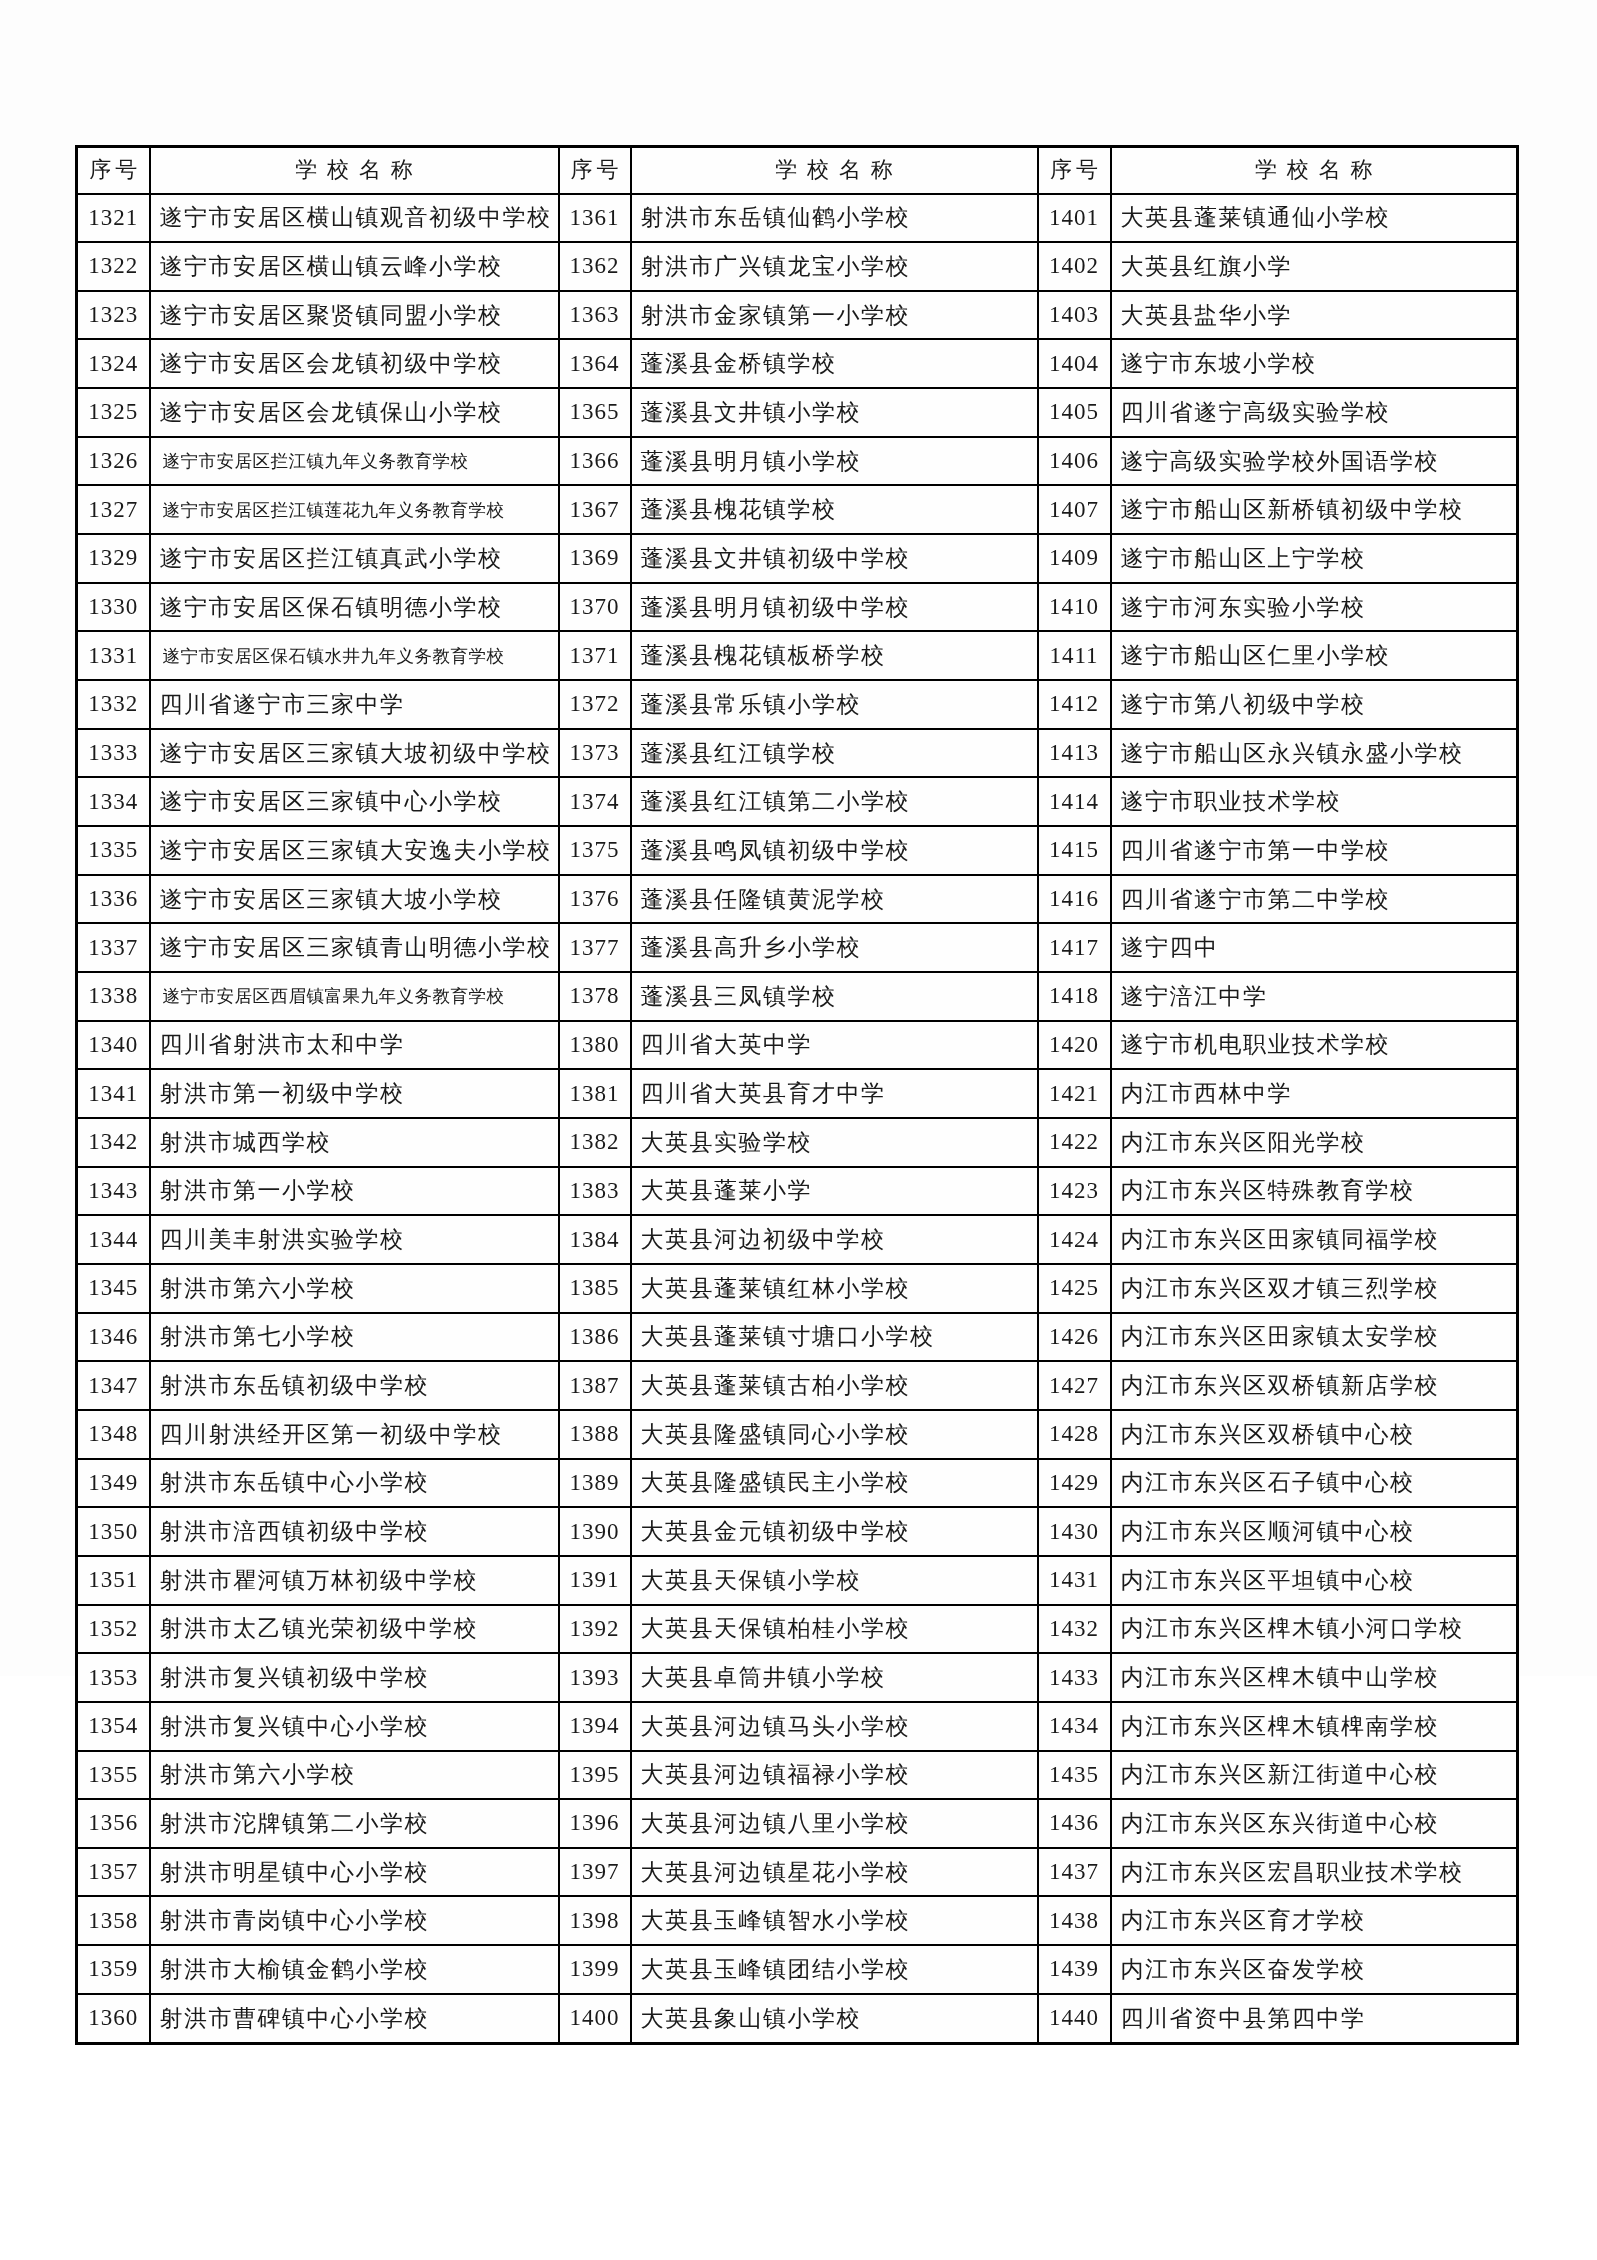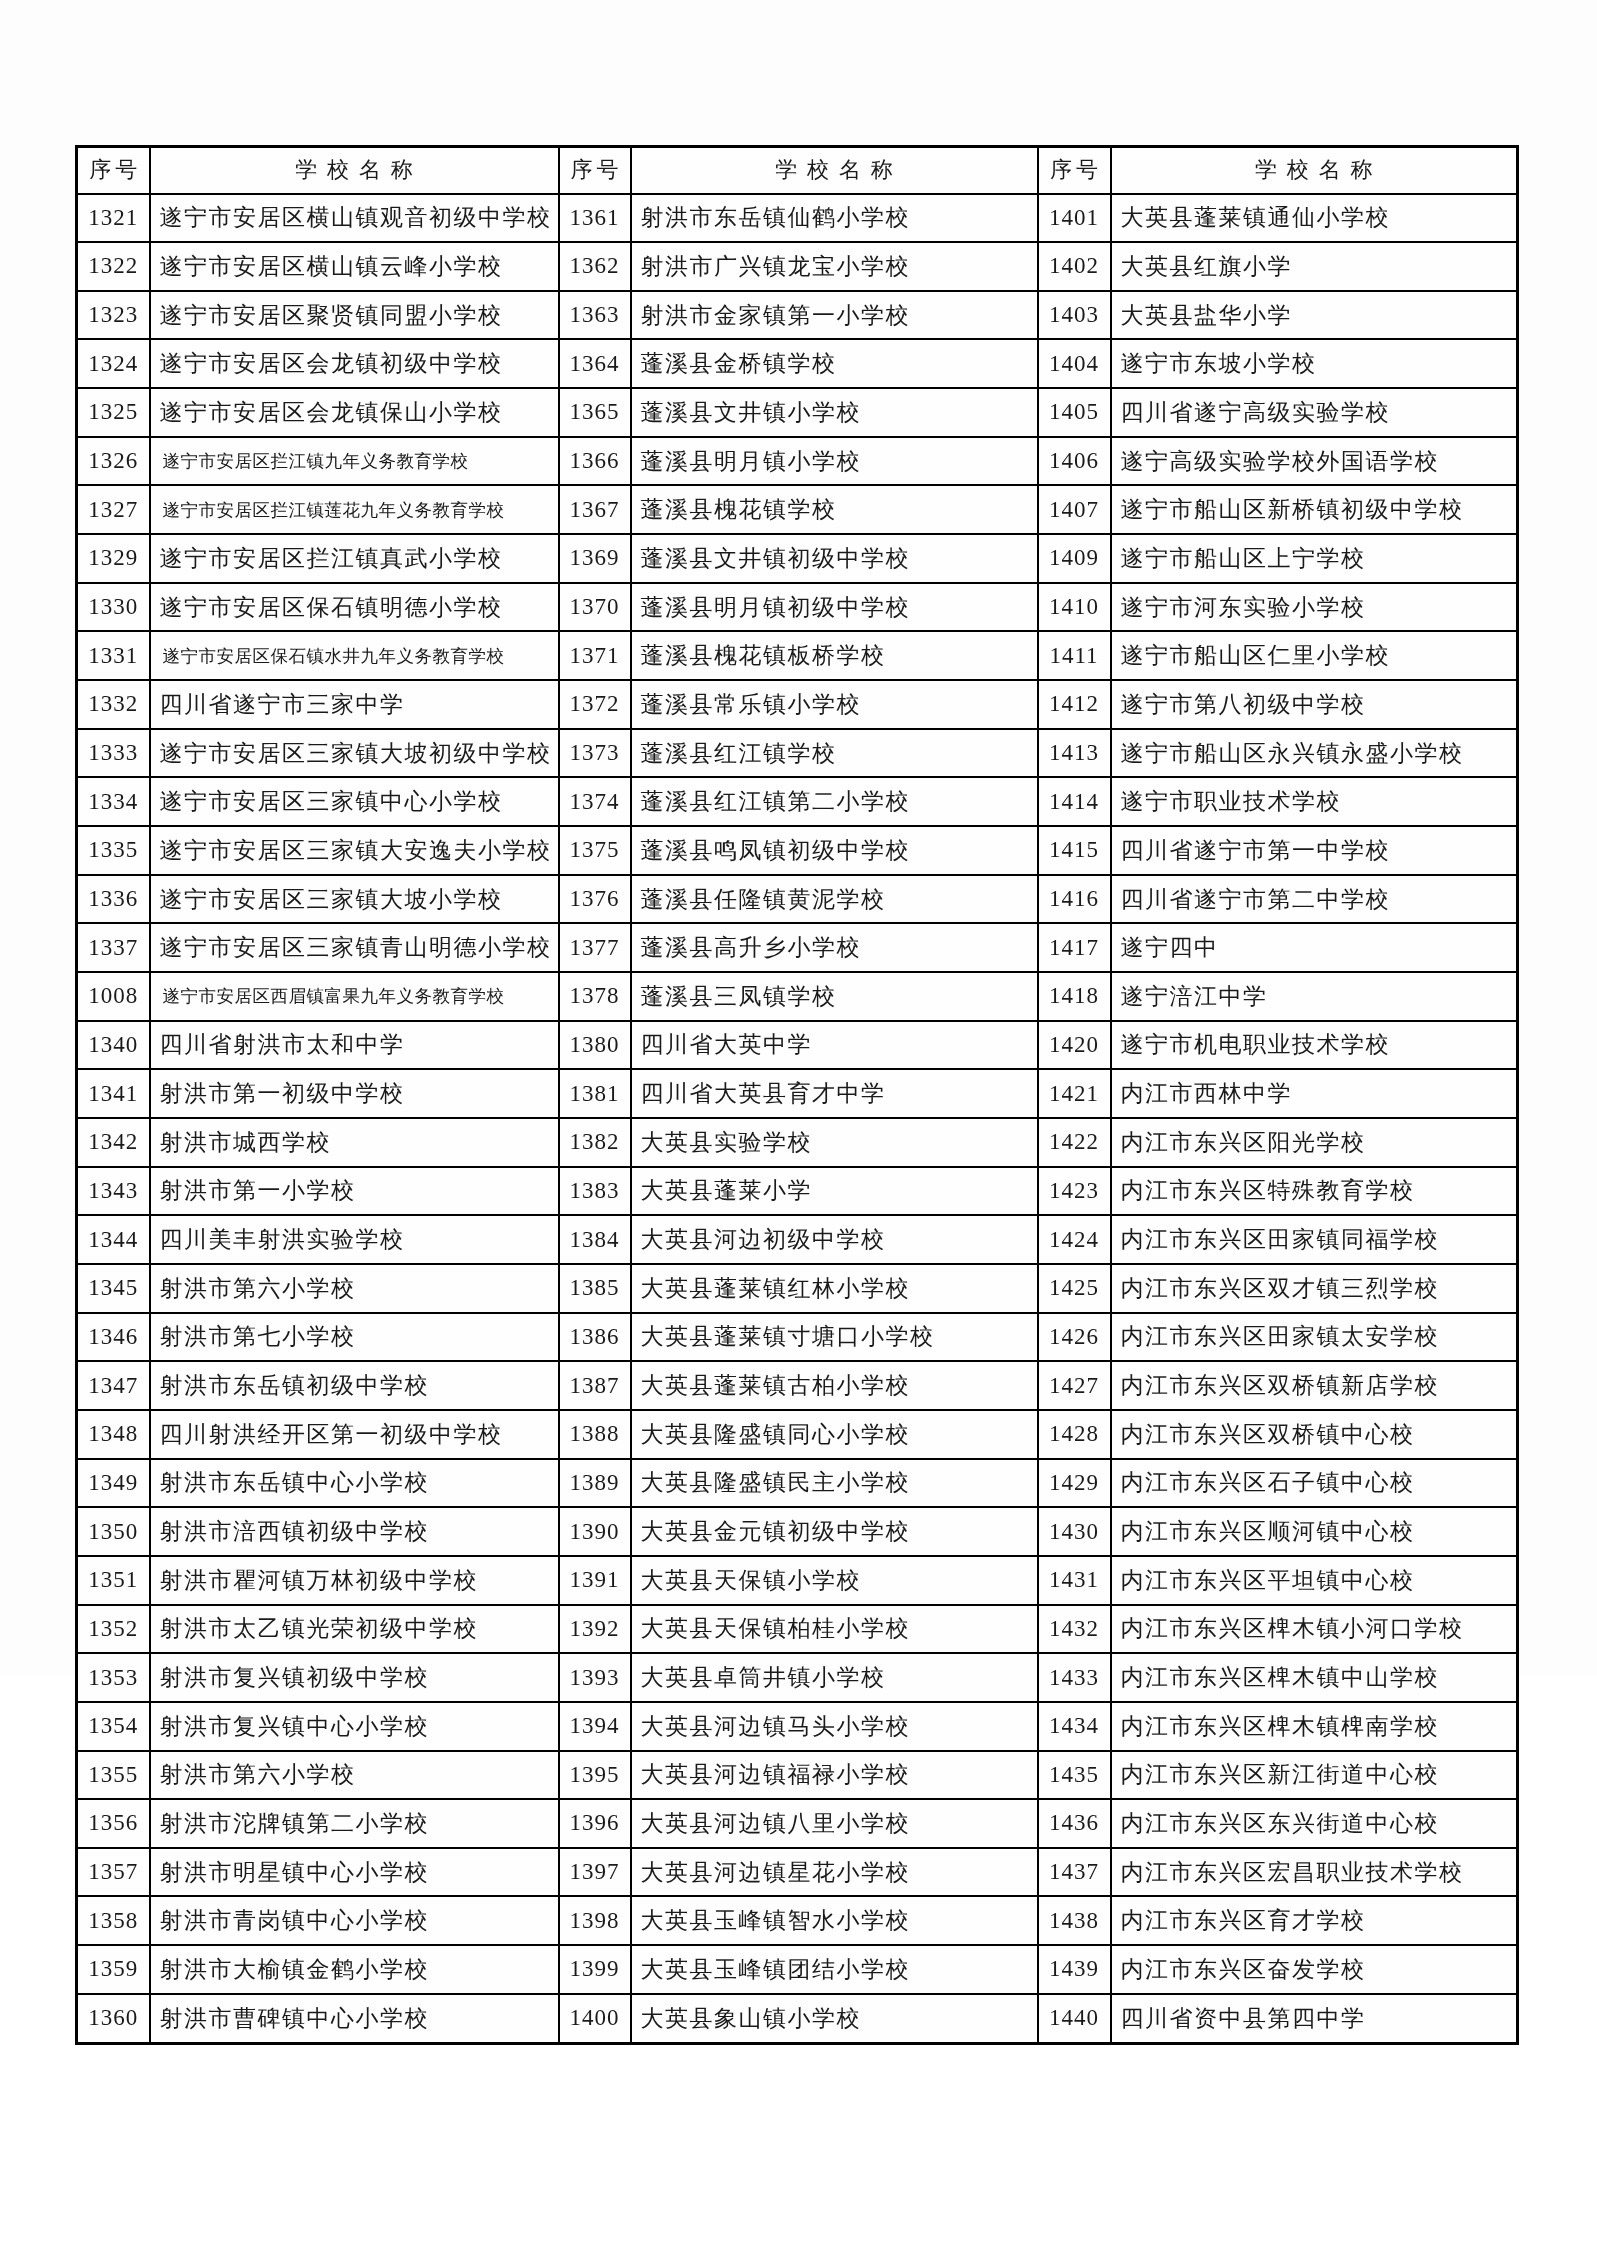--- a/index.html
+++ b/index.html
@@ -197,21 +197,21 @@
         </tr>
         <tr>
           <td class="num">1337</td>
           <td class="name">遂宁市安居区三家镇青山明德小学校</td>
           <td class="num">1377</td>
           <td class="name">蓬溪县高升乡小学校</td>
           <td class="num">1417</td>
           <td class="name">遂宁四中</td>
         </tr>
         <tr>
-          <td class="num">1008</td>
+          <td class="num">1338</td>
           <td class="name small">遂宁市安居区西眉镇富果九年义务教育学校</td>
           <td class="num">1378</td>
           <td class="name">蓬溪县三凤镇学校</td>
           <td class="num">1418</td>
           <td class="name">遂宁涪江中学</td>
         </tr>
         <tr>
           <td class="num">1340</td>
           <td class="name">四川省射洪市太和中学</td>
           <td class="num">1380</td>

